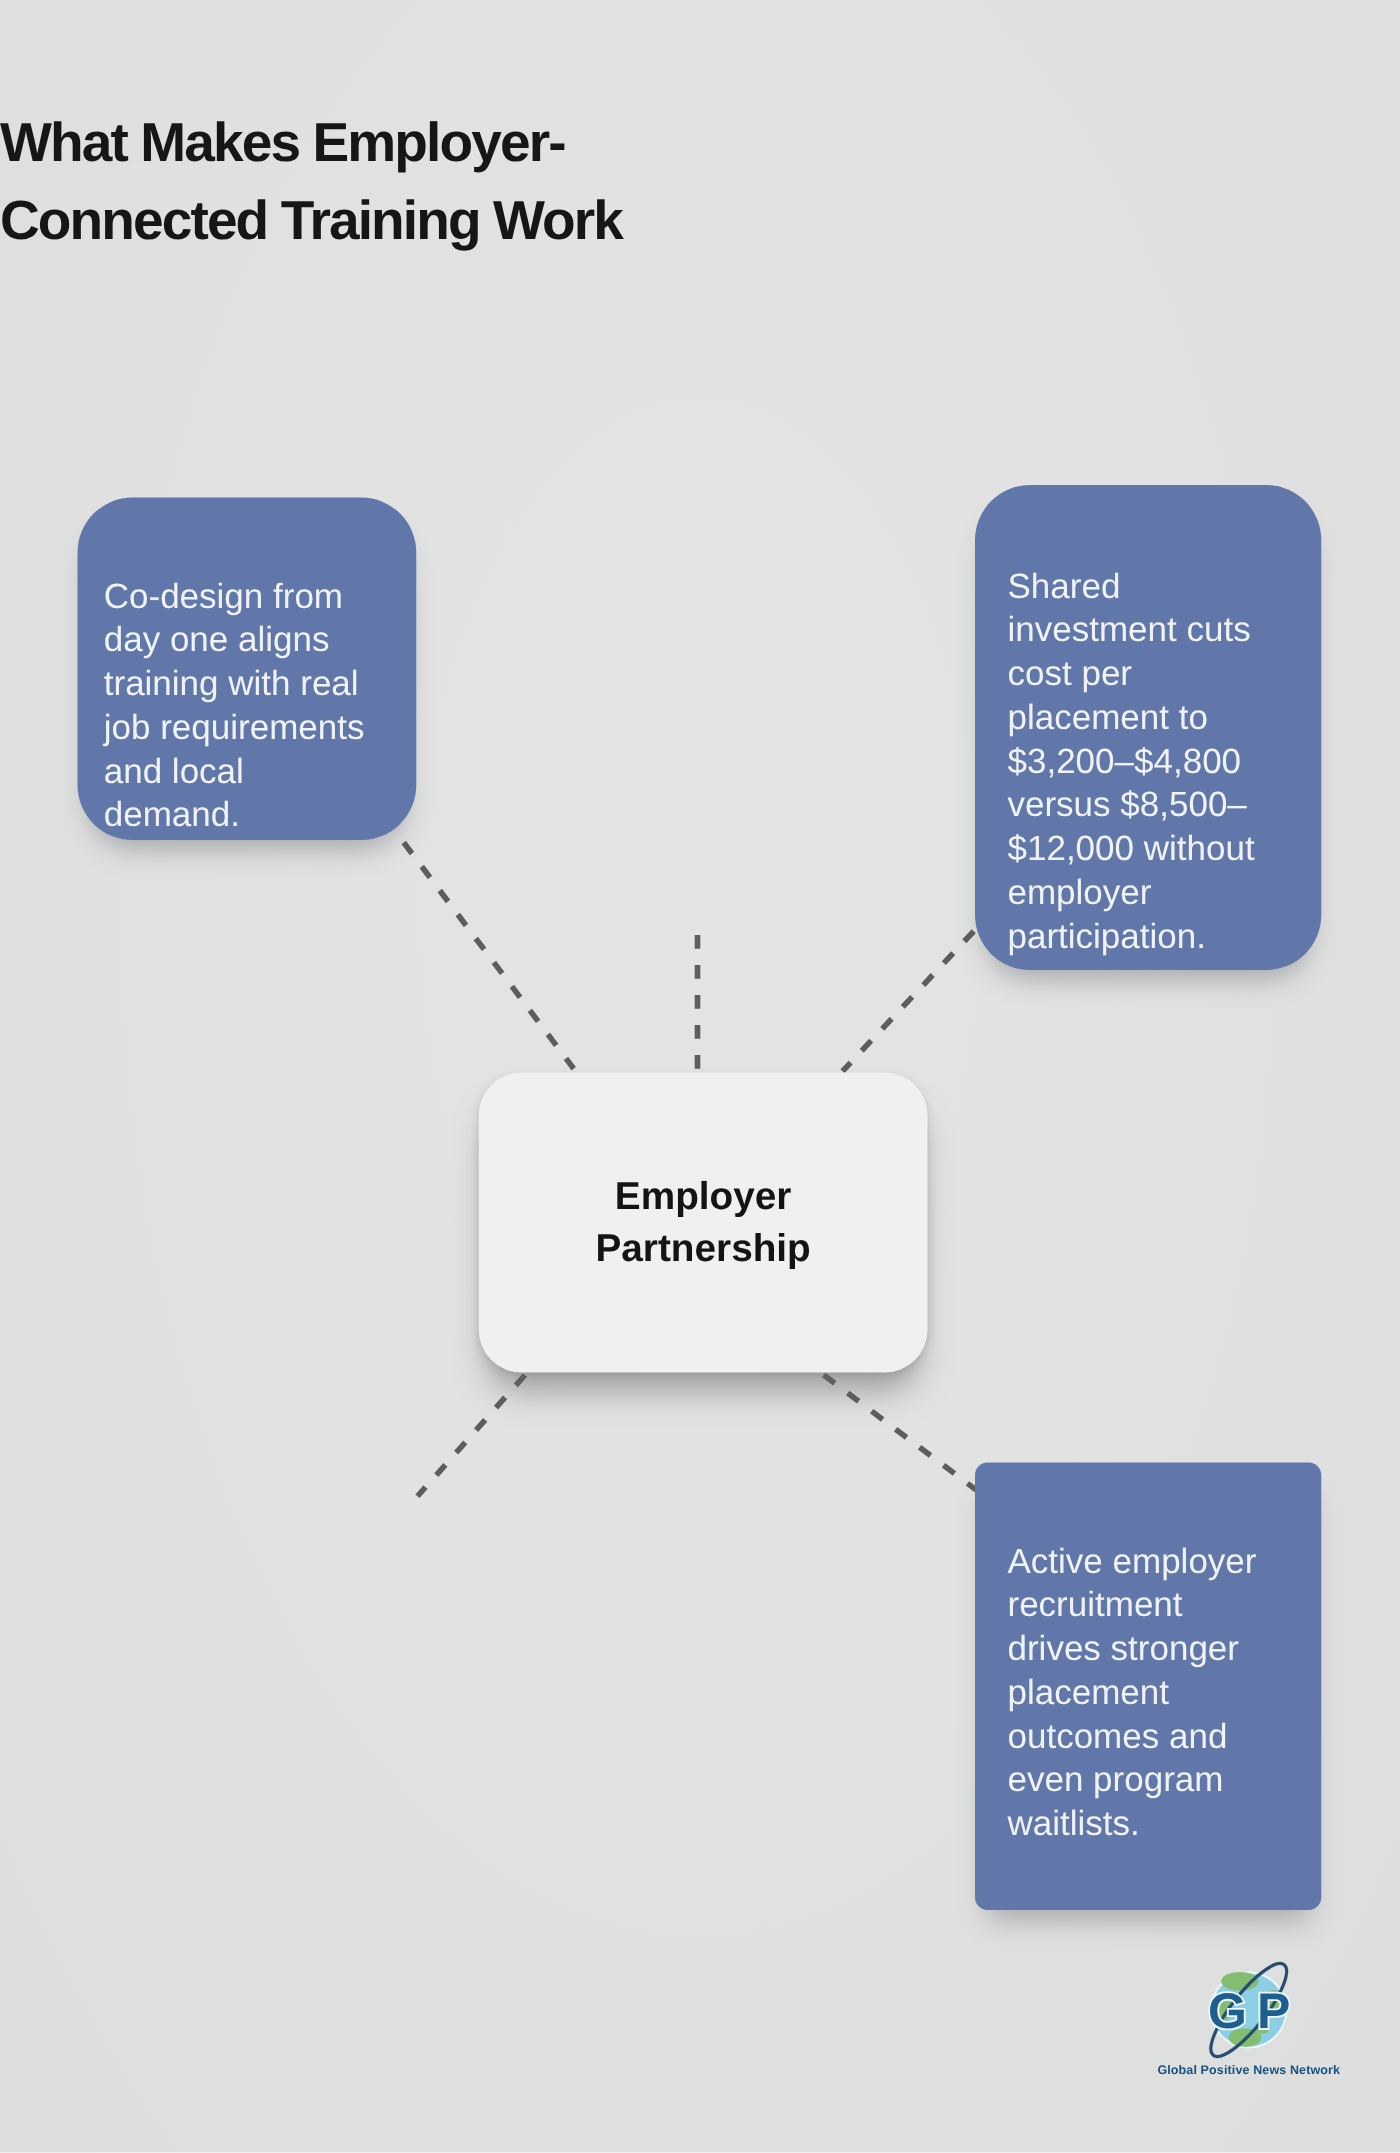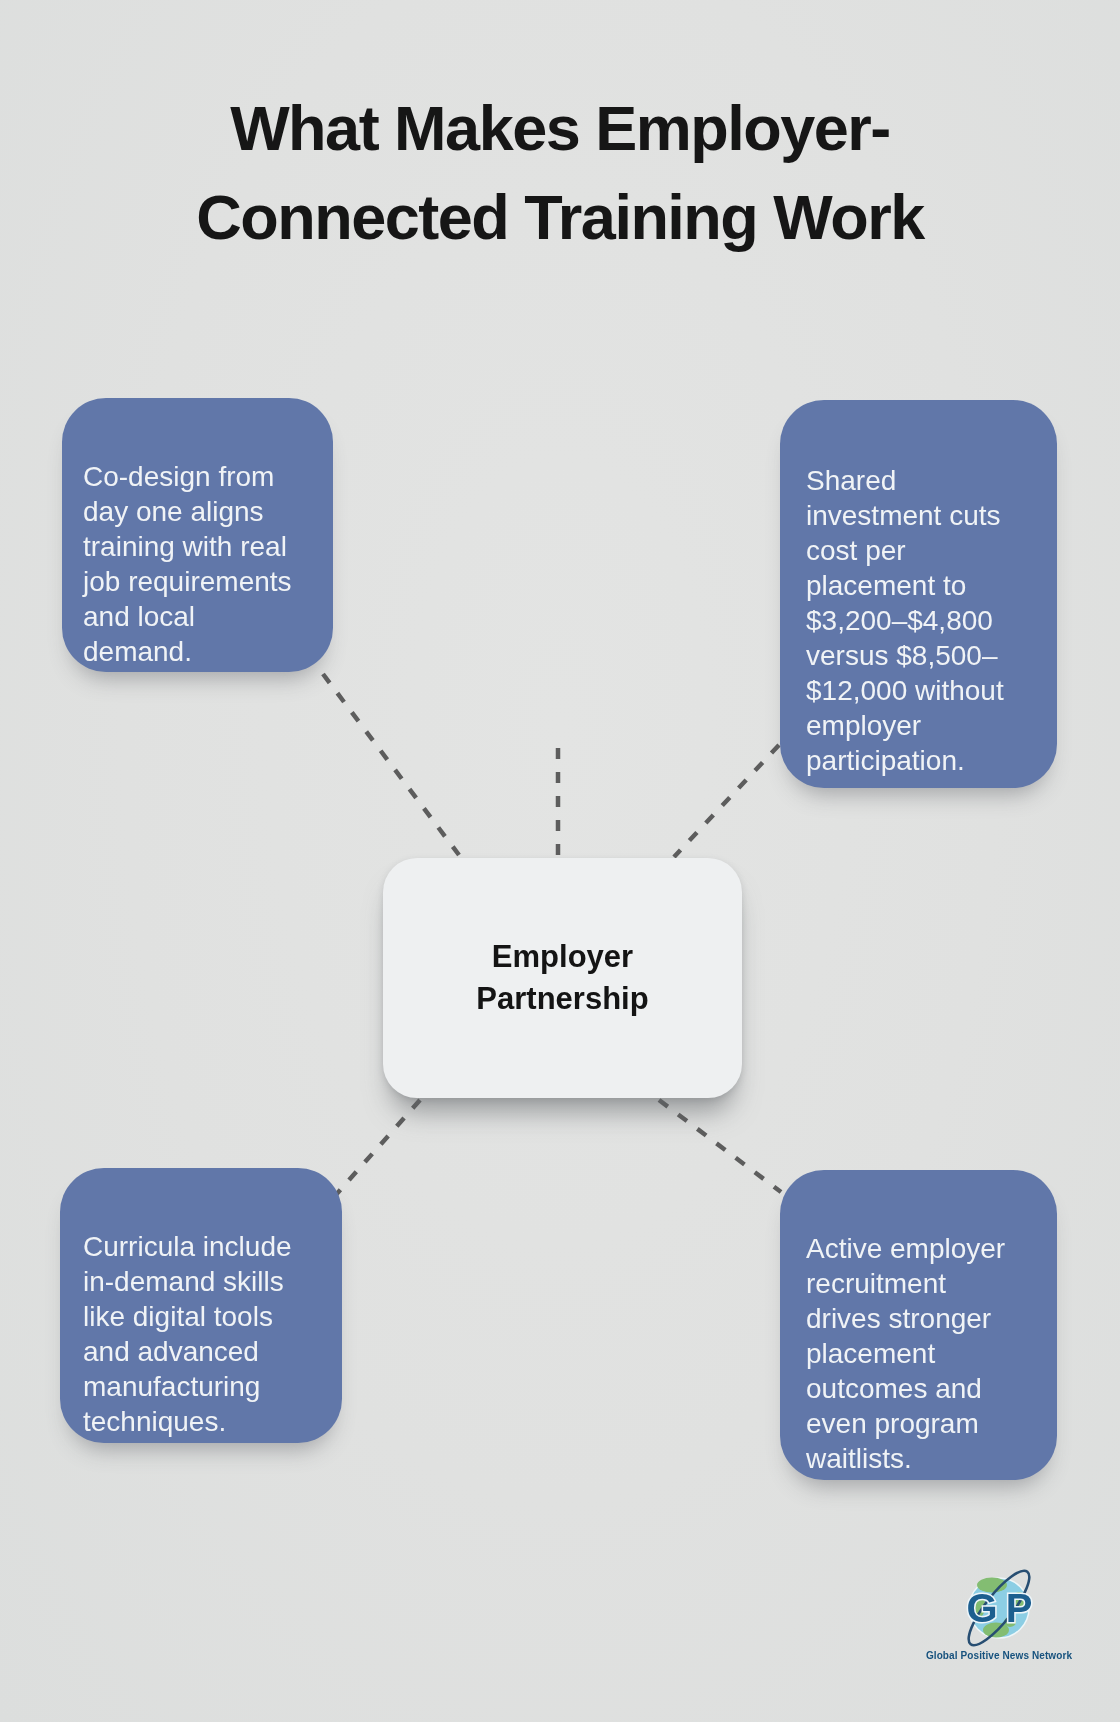--- a/index.html
+++ b/index.html
@@ -8,22 +8,21 @@
     position:relative;
     width:1120px;
     height:1722px;
     overflow:hidden;
     background:radial-gradient(ellipse at 50% 42%, #e3e4e3 0%, #e0e1e0 55%, #dcdedd 100%);
   }
   .title{
     position:absolute;
     left:0; top:84px;
     width:1120px;
-    text-align:center;
-    font-size:63px;
+    font-size:44px;
     font-weight:700;
     letter-spacing:-1.5px;
     line-height:1.42;
     color:#161616;
     white-space:pre-line;
   }
   .connector-layer{
     position:absolute;
     left:0; top:0;
     width:1120px; height:1722px;
@@ -36,23 +35,23 @@
     background:#6177a9;
     color:#f0f3f6;
     border-radius:44px;
     font-size:28px;
     line-height:1.25;
     white-space:pre-line;
     box-shadow:0 16px 22px -10px rgba(88,92,98,0.45);
   }
   .card-top-left   { left:62px;  top:398px;  width:271px; height:274px; padding:26px 10px 0 21px; }
   .card-top-center { left:418px; top:400px;  width:282px; height:345px; padding:28px 10px 0 30px; }
-  .card-top-right  { left:780px; top:400px;  width:277px; height:388px; padding:28px 10px 0 26px; }
+  .card-top-right  { left:780px; top:388px;  width:277px; height:388px; padding:28px 10px 0 26px; }
   .card-bottom-left { left:60px;  top:1168px; width:282px; height:275px; padding:26px 10px 0 23px; }
-  .card-bottom-right{ left:780px; top:1170px; width:277px; height:310px; padding:26px 10px 0 26px; }
+  .card-bottom-right{ left:780px; top:1170px; width:277px; height:358px; padding:26px 10px 0 26px;border-radius:10px; }
   .center-node{
     position:absolute;
     z-index:2;
     left:383px; top:858px;
     width:359px; height:240px;
     background:#eef0f1;
     border-radius:34px;
     box-shadow:0 22px 26px -8px rgba(96,100,104,0.55), 0 2px 6px rgba(120,124,128,0.25);
     display:flex;
     align-items:center;
@@ -113,28 +112,20 @@
 investment cuts
 cost per
 placement to
 $3,200–$4,800
 versus $8,500–
 $12,000 without
 employer
 participation.</span>
   </div>
 
-  <div class="factor-card card-bottom-left">
-    <span>Curricula include
-in-demand skills
-like digital tools
-and advanced
-manufacturing
-techniques.</span>
-  </div>
 
   <div class="factor-card card-bottom-right">
     <span>Active employer
 recruitment
 drives stronger
 placement
 outcomes and
 even program
 waitlists.</span>
   </div>

